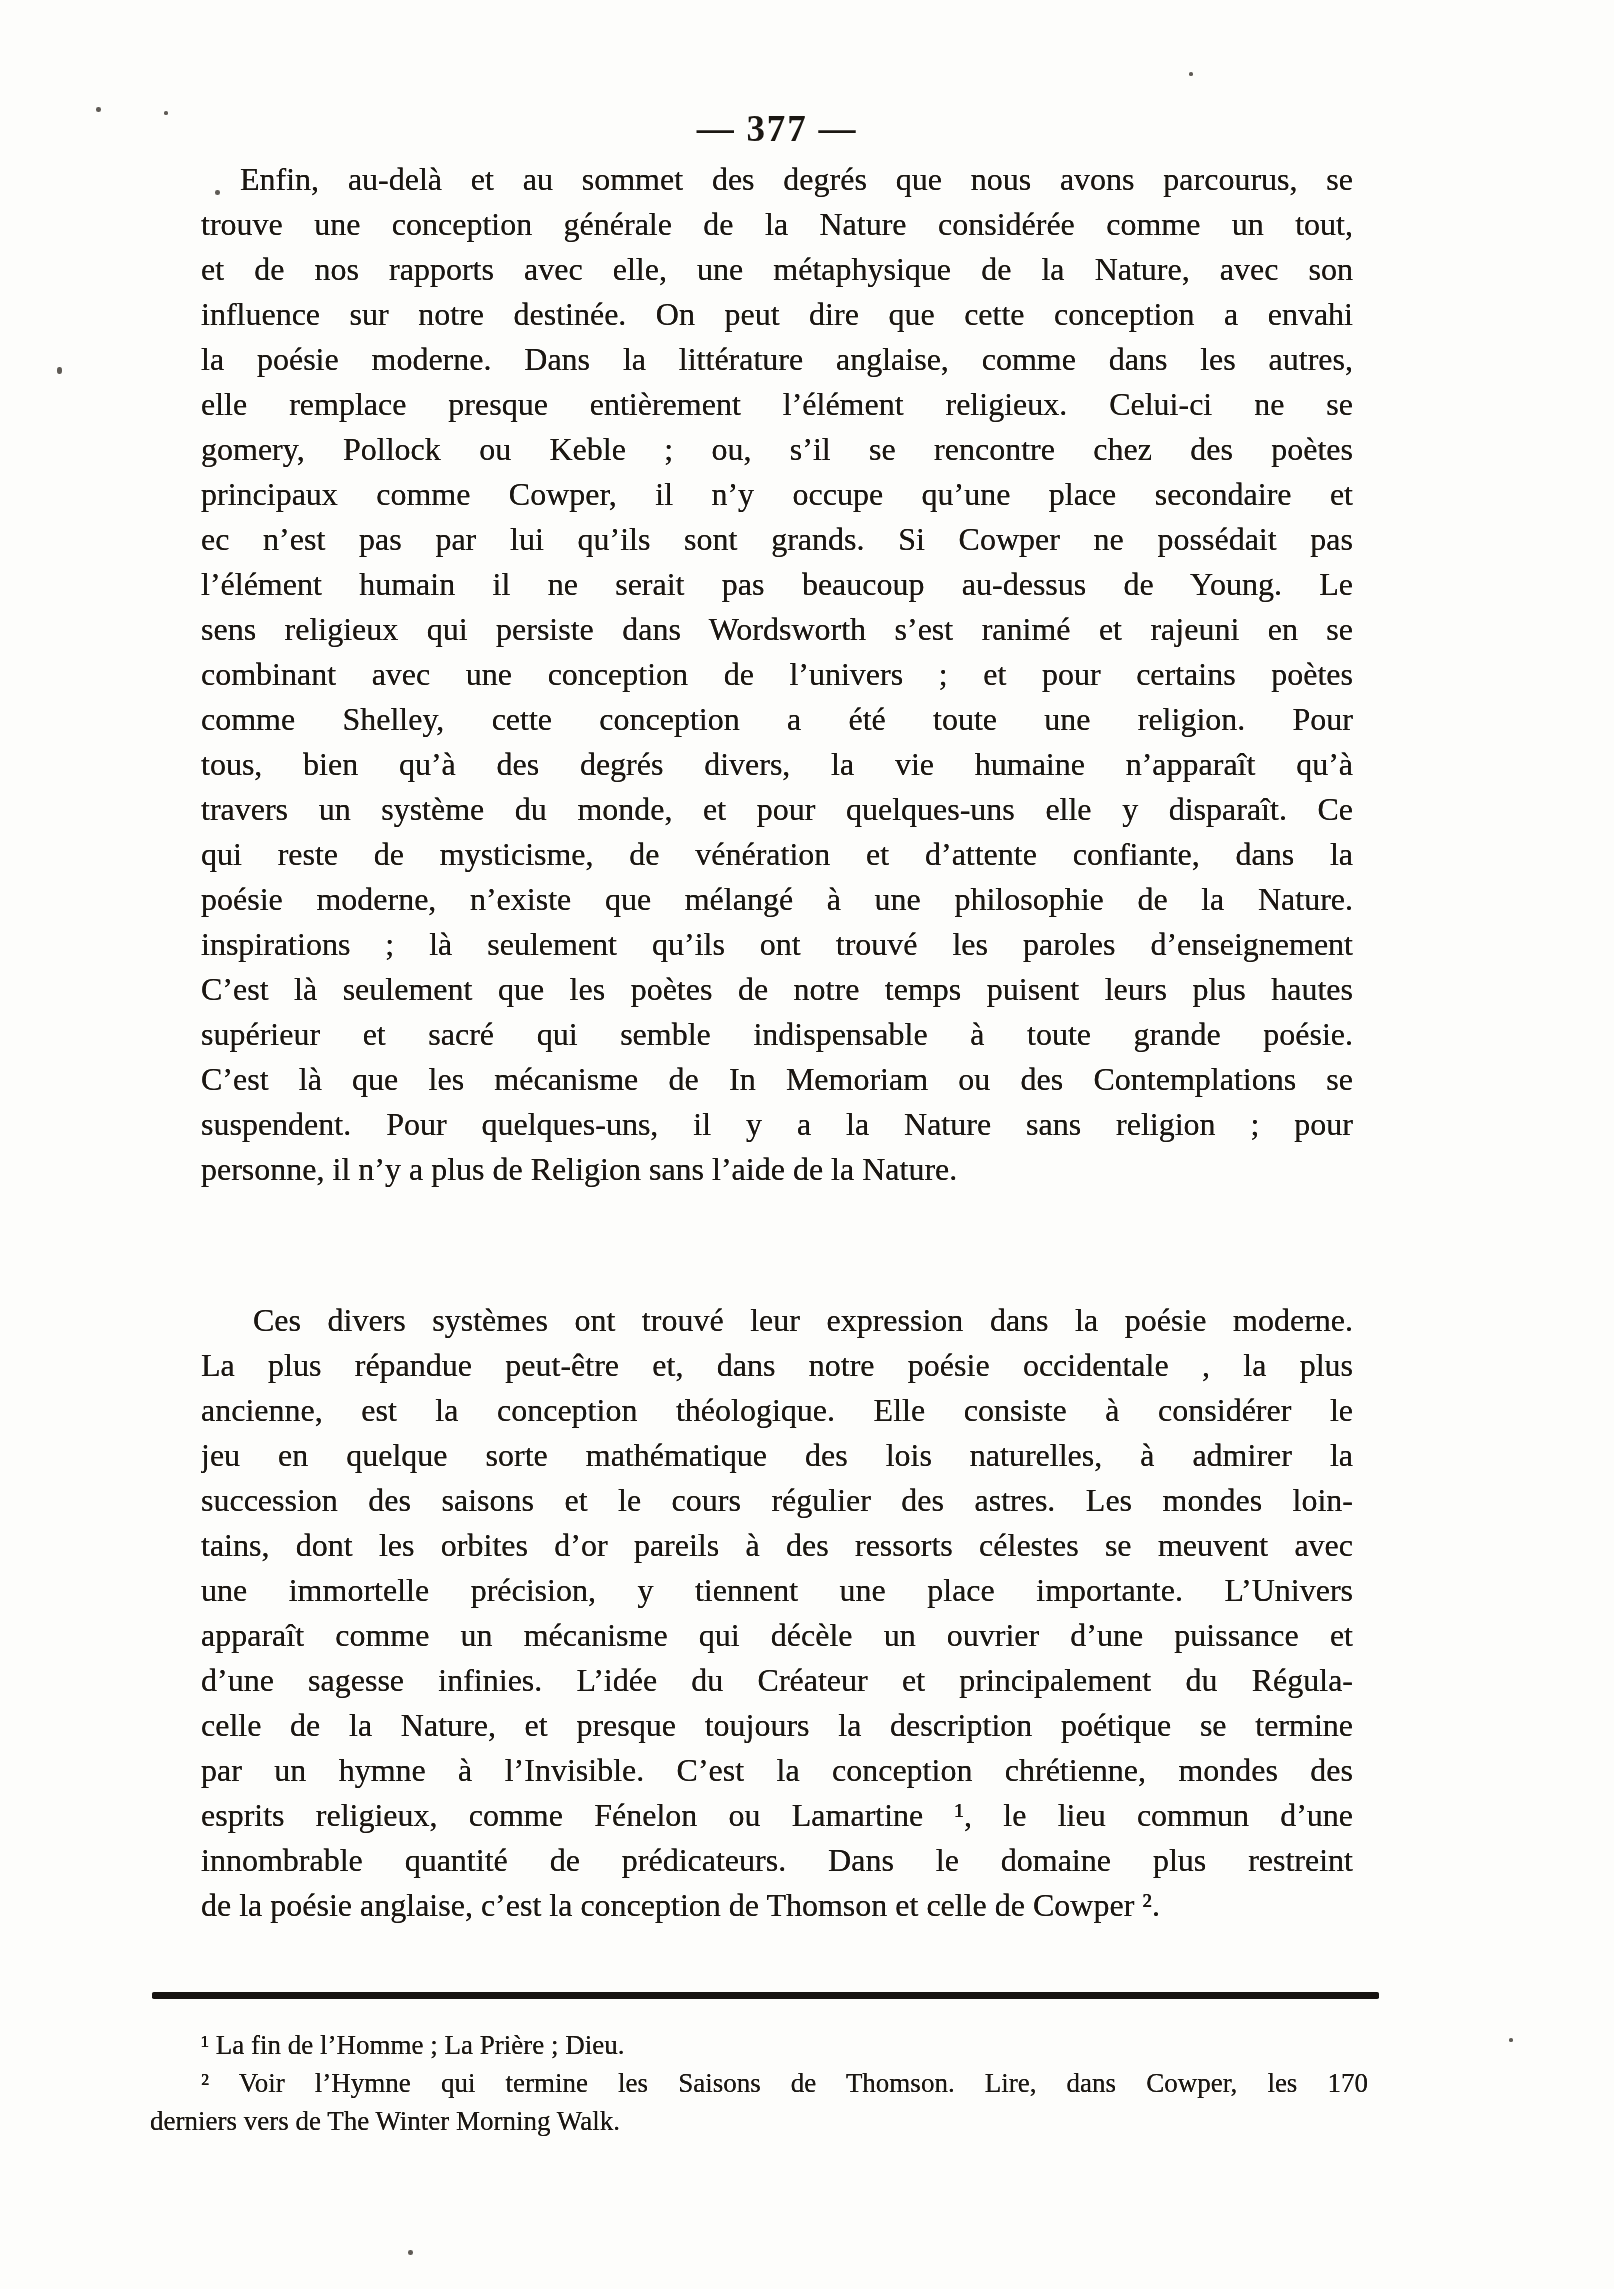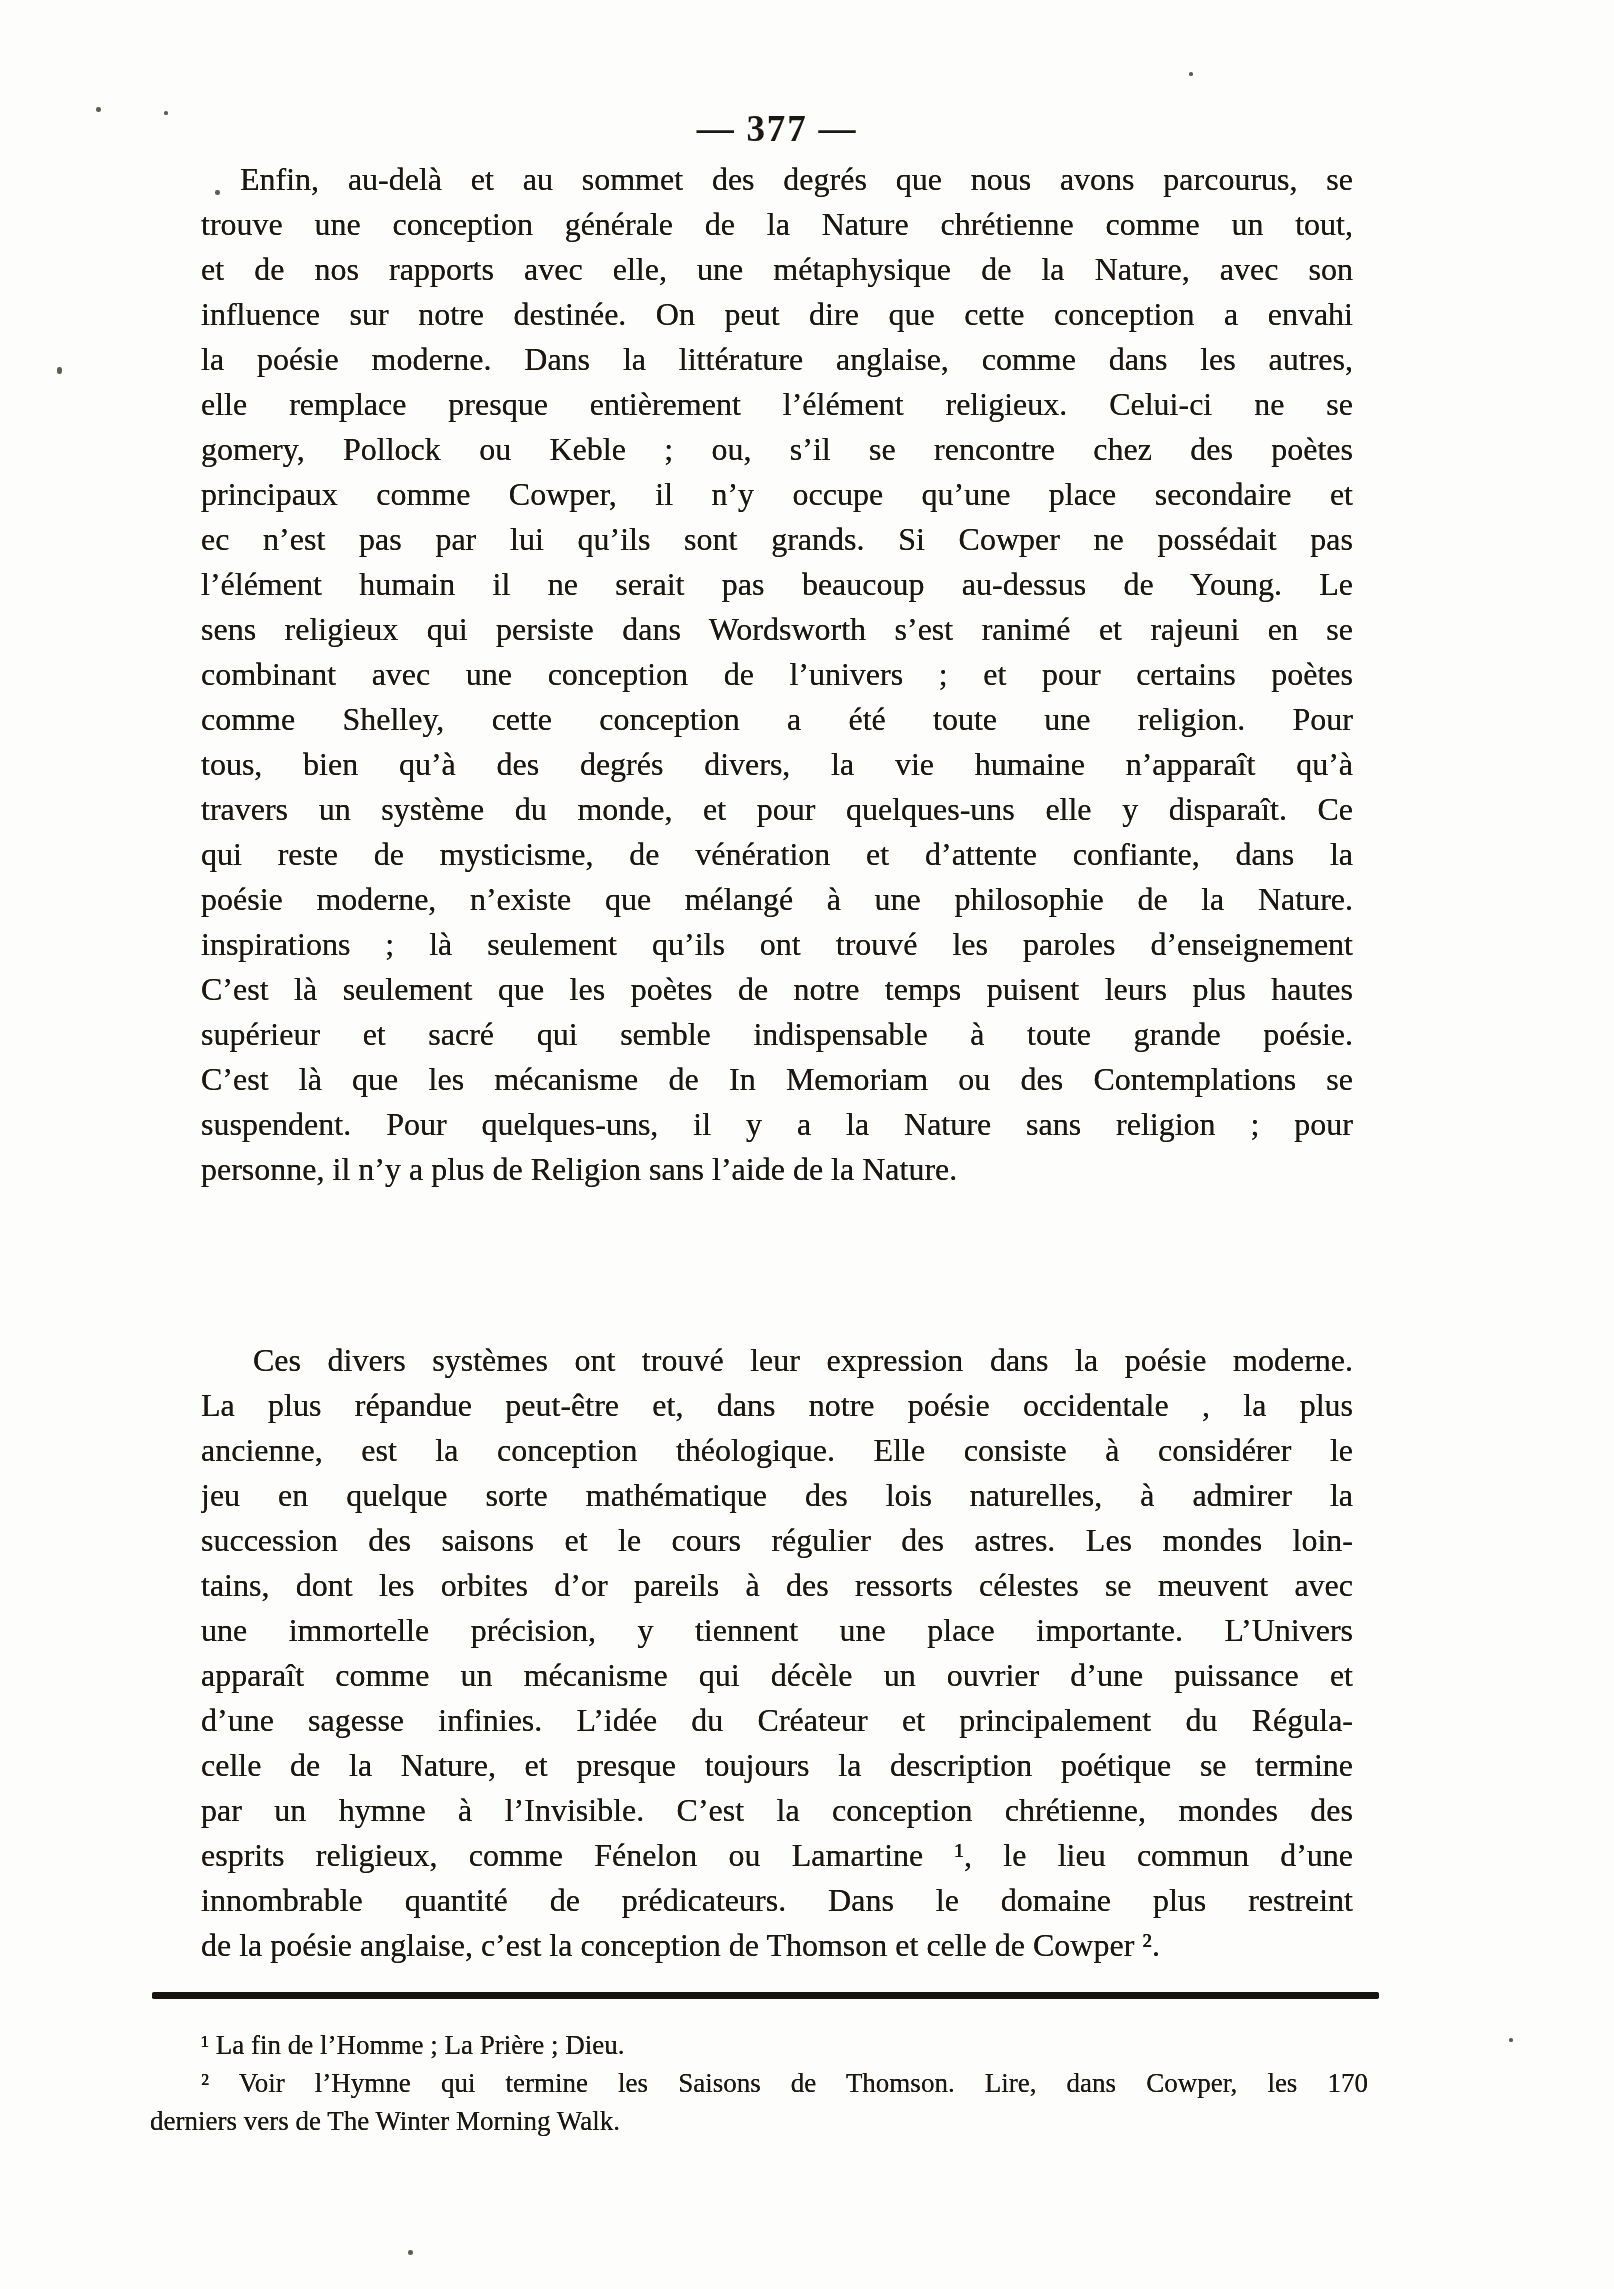--- a/index.html
+++ b/index.html
@@ -34,21 +34,21 @@
   .tline {
     display: block;
     height: 45px; line-height: 45px;
     overflow: hidden;
     text-align: justify;
     text-align-last: justify;
     white-space: normal;
   }
   .para .tline.last { text-align-last: left; }
   .para1 .tline.first { text-indent: 39px; }
-  .para2 .tline.first { text-indent: 52px; margin-top: 40px; }
+  .para2 .tline.first { text-indent: 52px; }
   .footnote-rule {
     position: absolute;
     top: 1992px; left: 152px;
     width: 1227px; height: 6.5px;
     background: #161310;
     border-radius: 1.8px;
   }
   .footnote {
     position: absolute;
     left: 150px; width: 1218px;
@@ -71,21 +71,21 @@
 </style>
 </head>
 <body>
 
 <div class="page" style="--paper: #fdfdfb; --ink: #1b1712;">
 
   <div class="page-number">— 377 —</div>
 
   <div class="para para1">
       <div class="tline first"><span>Enfin, au-delà et au sommet des degrés que nous avons parcourus, se</span></div>
-      <div class="tline"><span>trouve une conception générale de la Nature chrétienne comme un tout,</span></div>
+      <div class="tline"><span>trouve une conception générale de la Nature considérée comme un tout,</span></div>
       <div class="tline"><span>et de nos rapports avec elle, une métaphysique de la Nature, avec son</span></div>
       <div class="tline"><span>influence sur notre destinée. On peut dire que cette conception a envahi</span></div>
       <div class="tline"><span>la poésie moderne. Dans la littérature anglaise, comme dans les autres,</span></div>
       <div class="tline"><span>elle remplace presque entièrement l’élément religieux. Celui-ci ne se</span></div>
       <div class="tline"><span>gomery, Pollock ou Keble ; ou, s’il se rencontre chez des poètes</span></div>
       <div class="tline"><span>principaux comme Cowper, il n’y occupe qu’une place secondaire et</span></div>
       <div class="tline"><span>ec n’est pas par lui qu’ils sont grands. Si Cowper ne possédait pas</span></div>
       <div class="tline"><span>l’élément humain il ne serait pas beaucoup au-dessus de Young. Le</span></div>
       <div class="tline"><span>sens religieux qui persiste dans Wordsworth s’est ranimé et rajeuni en se</span></div>
       <div class="tline"><span>combinant avec une conception de l’univers ; et pour certains poètes</span></div>

